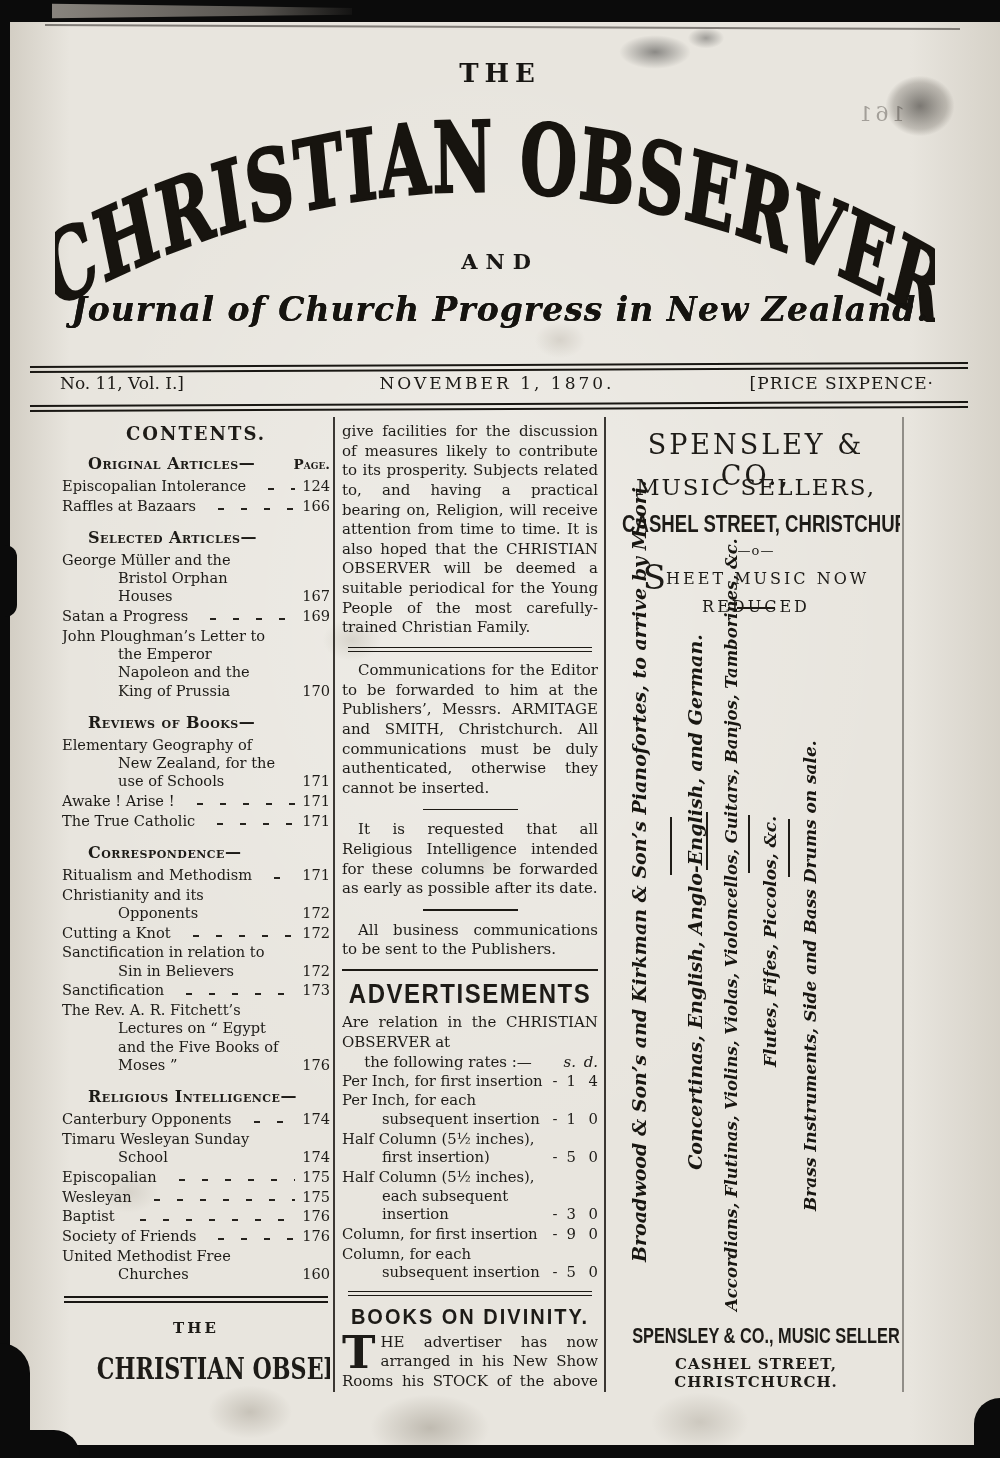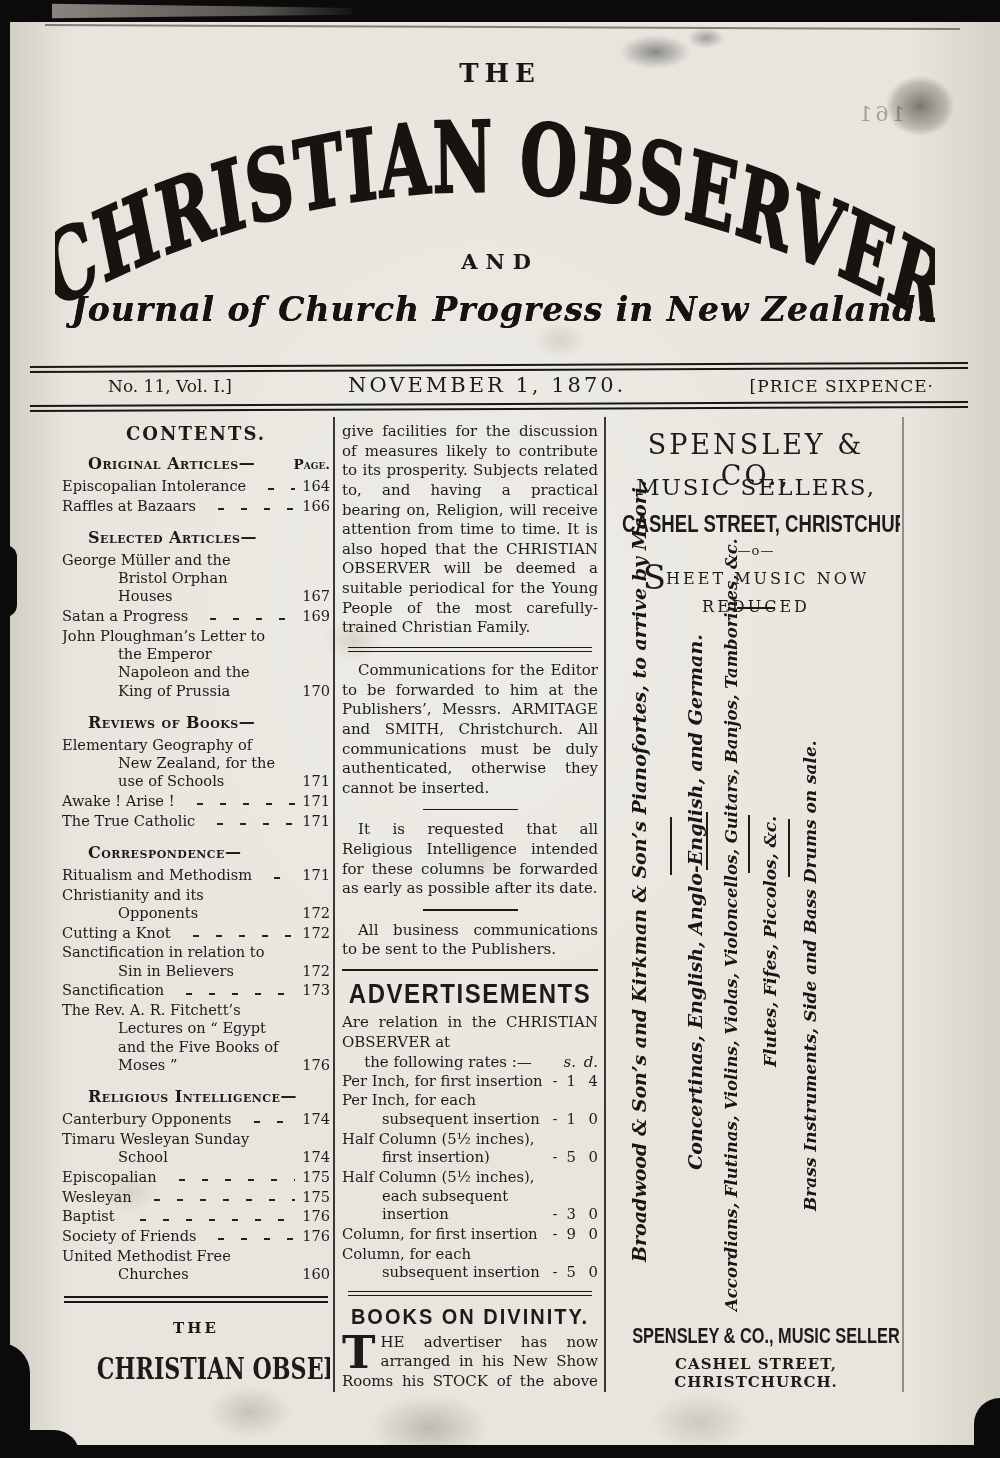--- a/index.html
+++ b/index.html
@@ -46,22 +46,22 @@
     font-weight:bold; font-size:21px; letter-spacing:8px; color:#1a1815; }
   .subtitle { position:absolute; top:290px; left:0; width:100%; text-align:center;
     font-style:italic; font-weight:bold; font-size:33px; letter-spacing:1px; color:#15130f;
     text-shadow:0 0 .6px #15130f; }
 
   
   .rule2 { border-top:2.5px solid #191713; border-bottom:2px solid #191713; height:7px; }
   .dl-rule-a { position:absolute; top:364px; left:30px; right:32px; transform:rotate(-.25deg); }
   .dl-rule-b { position:absolute; top:403px; left:30px; right:32px; transform:rotate(-.25deg); }
   .dateline { position:absolute; top:373px; left:60px; right:66px; display:flex; align-items:baseline; }
-  .dl-issue { font-size:17px; width:240px;margin-left:48px; }
-  .dl-date  { flex:1; text-align:left; font-size:21px; letter-spacing:3px; }
+  .dl-issue { font-size:17px; width:240px; }
+  .dl-date  { flex:1; text-align:center; font-size:17px; letter-spacing:3px; }
   .dl-price { width:240px; text-align:right; font-size:17px; letter-spacing:1px; }
 
   
   .vrule { position:absolute; top:417px; height:975px; width:1.5px; background:rgba(28,25,21,.85); }
   .vrule.v1 { left:333px; } .vrule.v2 { left:604px; }
   .vrule.v3 { left:902px; opacity:.5; }
   .col { position:absolute; top:417px; height:975px; overflow:hidden; }
   .col-left { left:62px;  width:268px; }
   .col-mid  { left:342px; width:256px; }
   .col-right{ left:612px; width:288px; }
@@ -173,21 +173,21 @@
     <div class="contents-head">CONTENTS.</div>
 
     <div class="toc-sec">
       <div class="toc-head">
         <span class="sc">Original Articles—</span>
         <span class="pg-label">Page.</span>
       </div>
       <div class="toc-row">
           <span class="toc-label">Episcopalian Intolerance</span>
           <span class="ldr"></span>
-          <span class="toc-page">164</span>
+          <span class="toc-page">124</span>
         </div>
       <div class="toc-row">
           <span class="toc-label">Raffles at Bazaars</span>
           <span class="ldr"></span>
           <span class="toc-page">166</span>
         </div>
     </div>
 
     <div class="toc-sec">
       <div class="toc-head">

